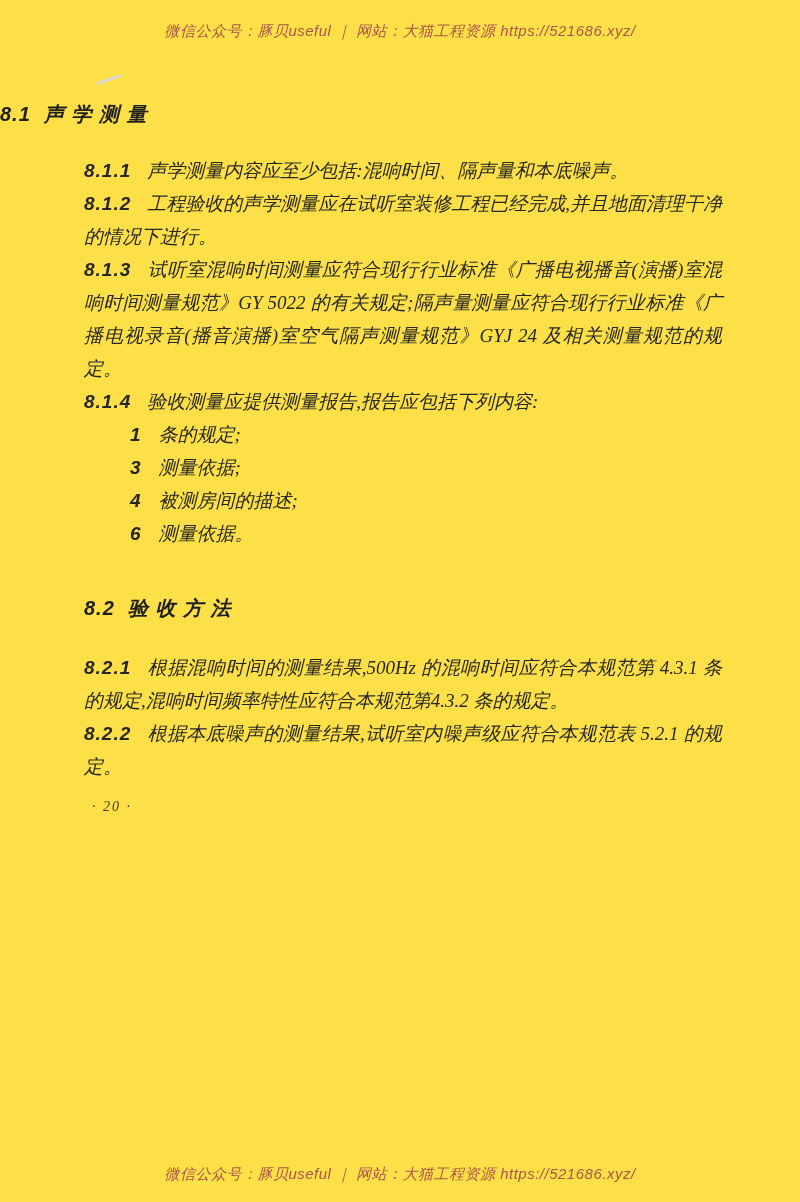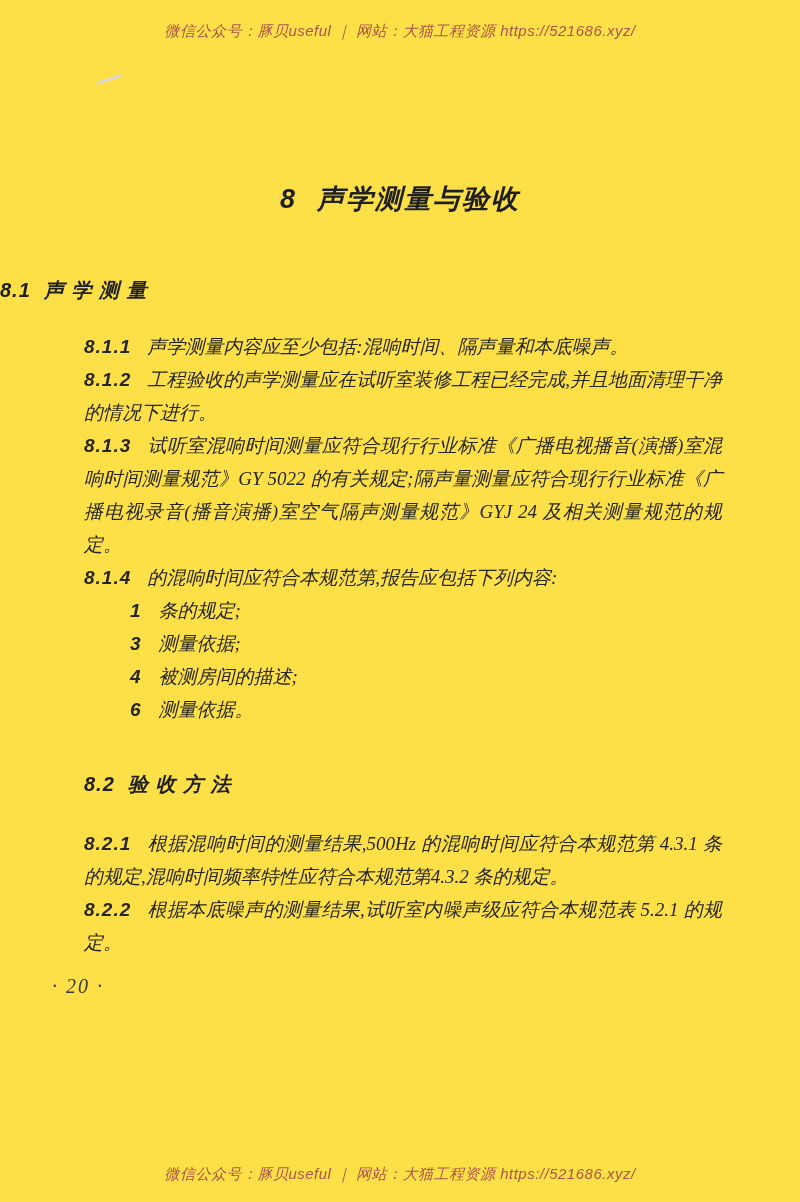--- a/index.html
+++ b/index.html
@@ -69,48 +69,47 @@
     letter-spacing: 1px;
   }
   .list-item { padding-left: 46px; text-align: left; }
   .list-item .lnum {
     font-family: "Liberation Sans", "DejaVu Sans", sans-serif;
     font-weight: bold;
     margin-right: 18px;
   }
   .page-number {
     margin-top: 16px;
-    padding-left: 52px;
-    font-size: 20px;
+    padding-left: 92px;
+    font-size: 14px;
     color: #3a3a3a;
     letter-spacing: 2px;
   }
 </style>
 </head>
 <body>
 
 <div class="page">
 
   <div class="watermark watermark-top">微信公众号：豚贝useful ｜ 网站：大猫工程资源 https://521686.xyz/</div>
 
   <div class="scan-artifact"></div>
 
-  <h1 class="chapter-title"><span class="chapter-num">8</span><span>声学测量与验收</span></h1>
 
   <h2 class="section-heading section-heading-1">8.1  声 学 测 量</h2>
 
   <div class="body-text">
 
     <p class="clause"><span class="cnum">8.1.1</span><span class="ctext">声学测量内容应至少包括:混响时间、隔声量和本底噪声。</span></p>
 
     <p class="clause"><span class="cnum">8.1.2</span><span class="ctext">工程验收的声学测量应在试听室装修工程已经完成,并且地面清理干净的情况下进行。</span></p>
 
     <p class="clause"><span class="cnum">8.1.3</span><span class="ctext">试听室混响时间测量应符合现行行业标准《广播电视播音(演播)室混响时间测量规范》GY 5022 的有关规定;隔声量测量应符合现行行业标准《广播电视录音(播音演播)室空气隔声测量规范》GYJ 24 及相关测量规范的规定。</span></p>
 
-    <p class="clause"><span class="cnum">8.1.4</span><span class="ctext">的混响时间应符合本规范第,报告应包括下列内容:</span></p>
+    <p class="clause"><span class="cnum">8.1.4</span><span class="ctext">验收测量应提供测量报告,报告应包括下列内容:</span></p>
 
     <p class="list-item"><span class="lnum">1</span><span class="ltext">条的规定;</span></p>
 
 
     <p class="list-item"><span class="lnum">3</span><span class="ltext">测量依据;</span></p>
 
     <p class="list-item"><span class="lnum">4</span><span class="ltext">被测房间的描述;</span></p>
 
 
     <p class="list-item"><span class="lnum">6</span><span class="ltext">测量依据。</span></p>

